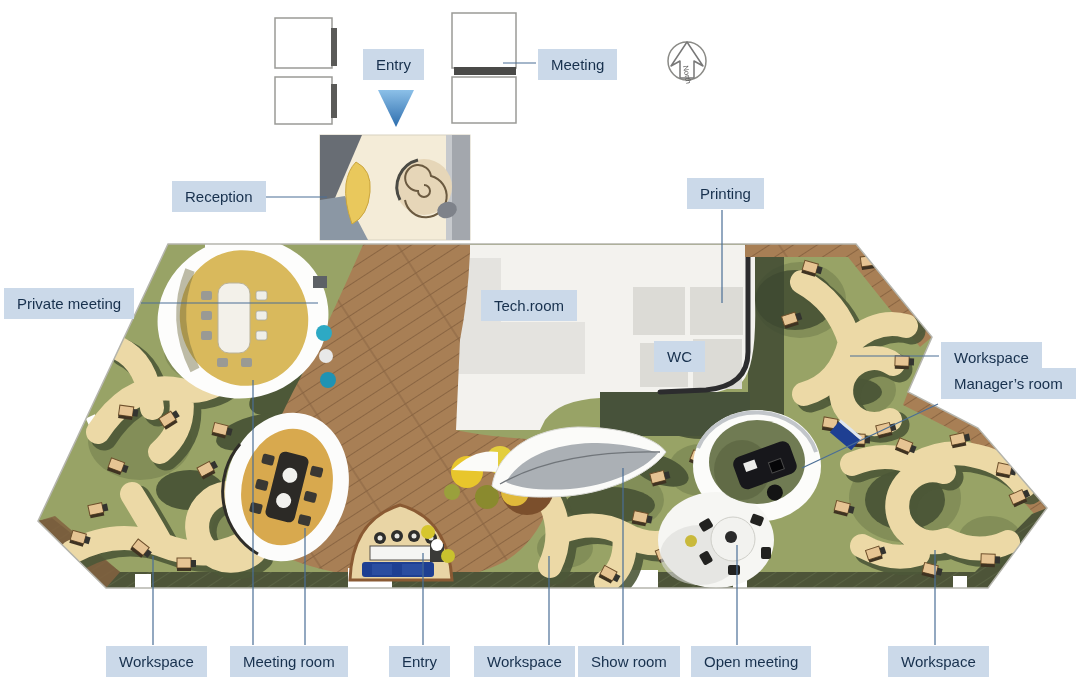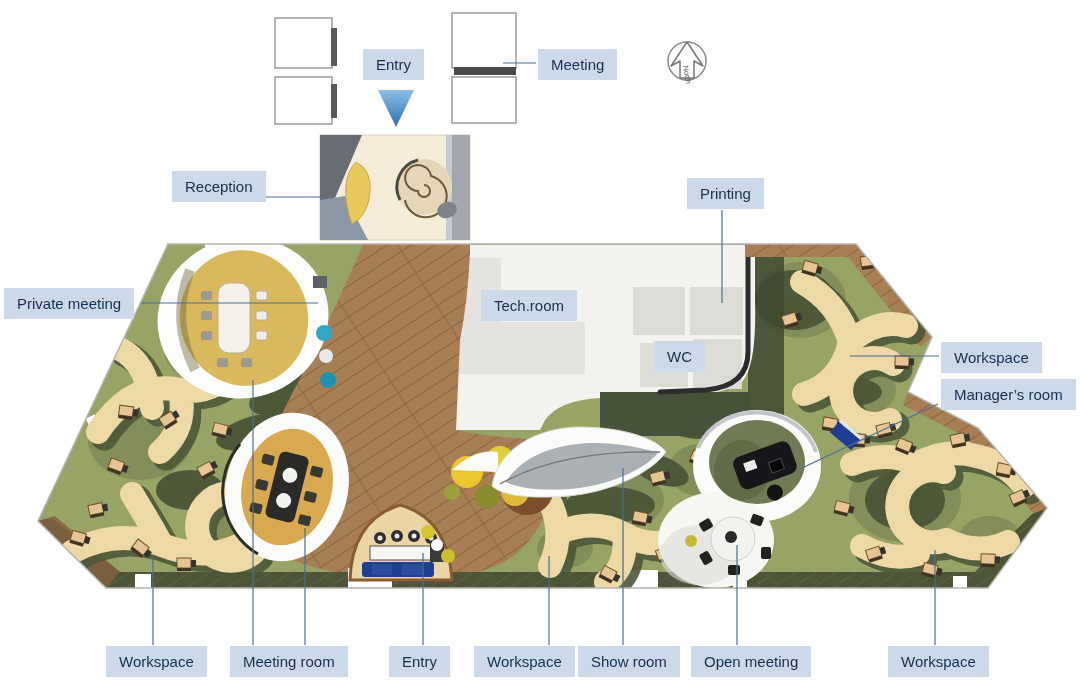--- a/index.html
+++ b/index.html
@@ -321,27 +321,27 @@
     <line x1="423" y1="553" x2="423" y2="645"></line>
     <line x1="549" y1="556" x2="549" y2="645"></line>
     <line x1="623" y1="468" x2="623" y2="645"></line>
     <line x1="737" y1="545" x2="737" y2="645"></line>
     <line x1="935" y1="550" x2="935" y2="645"></line>
   </g>
 </svg>
 
 <div class="lbl" style="left:363px;top:49px">Entry</div>
 <div class="lbl" style="left:538px;top:49px">Meeting</div>
-<div class="lbl" style="left:172px;top:171px">Reception</div>
+<div class="lbl" style="left:172px;top:181px">Reception</div>
 <div class="lbl" style="left:4px;top:288px">Private meeting</div>
 <div class="lbl" style="left:481px;top:290px">Tech.room</div>
 <div class="lbl" style="left:654px;top:341px">WC</div>
 <div class="lbl" style="left:687px;top:178px">Printing</div>
 <div class="lbl" style="left:941px;top:342px">Workspace</div>
-<div class="lbl" style="left:941px;top:379px">Manager’s room</div>
+<div class="lbl" style="left:941px;top:368px">Manager’s room</div>
 <div class="lbl" style="left:106px;top:646px">Workspace</div>
 <div class="lbl" style="left:230px;top:646px">Meeting room</div>
 <div class="lbl" style="left:389px;top:646px">Entry</div>
 <div class="lbl" style="left:474px;top:646px">Workspace</div>
 <div class="lbl" style="left:578px;top:646px">Show room</div>
 <div class="lbl" style="left:691px;top:646px">Open meeting</div>
 <div class="lbl" style="left:888px;top:646px">Workspace</div>
 
 </div>
 

